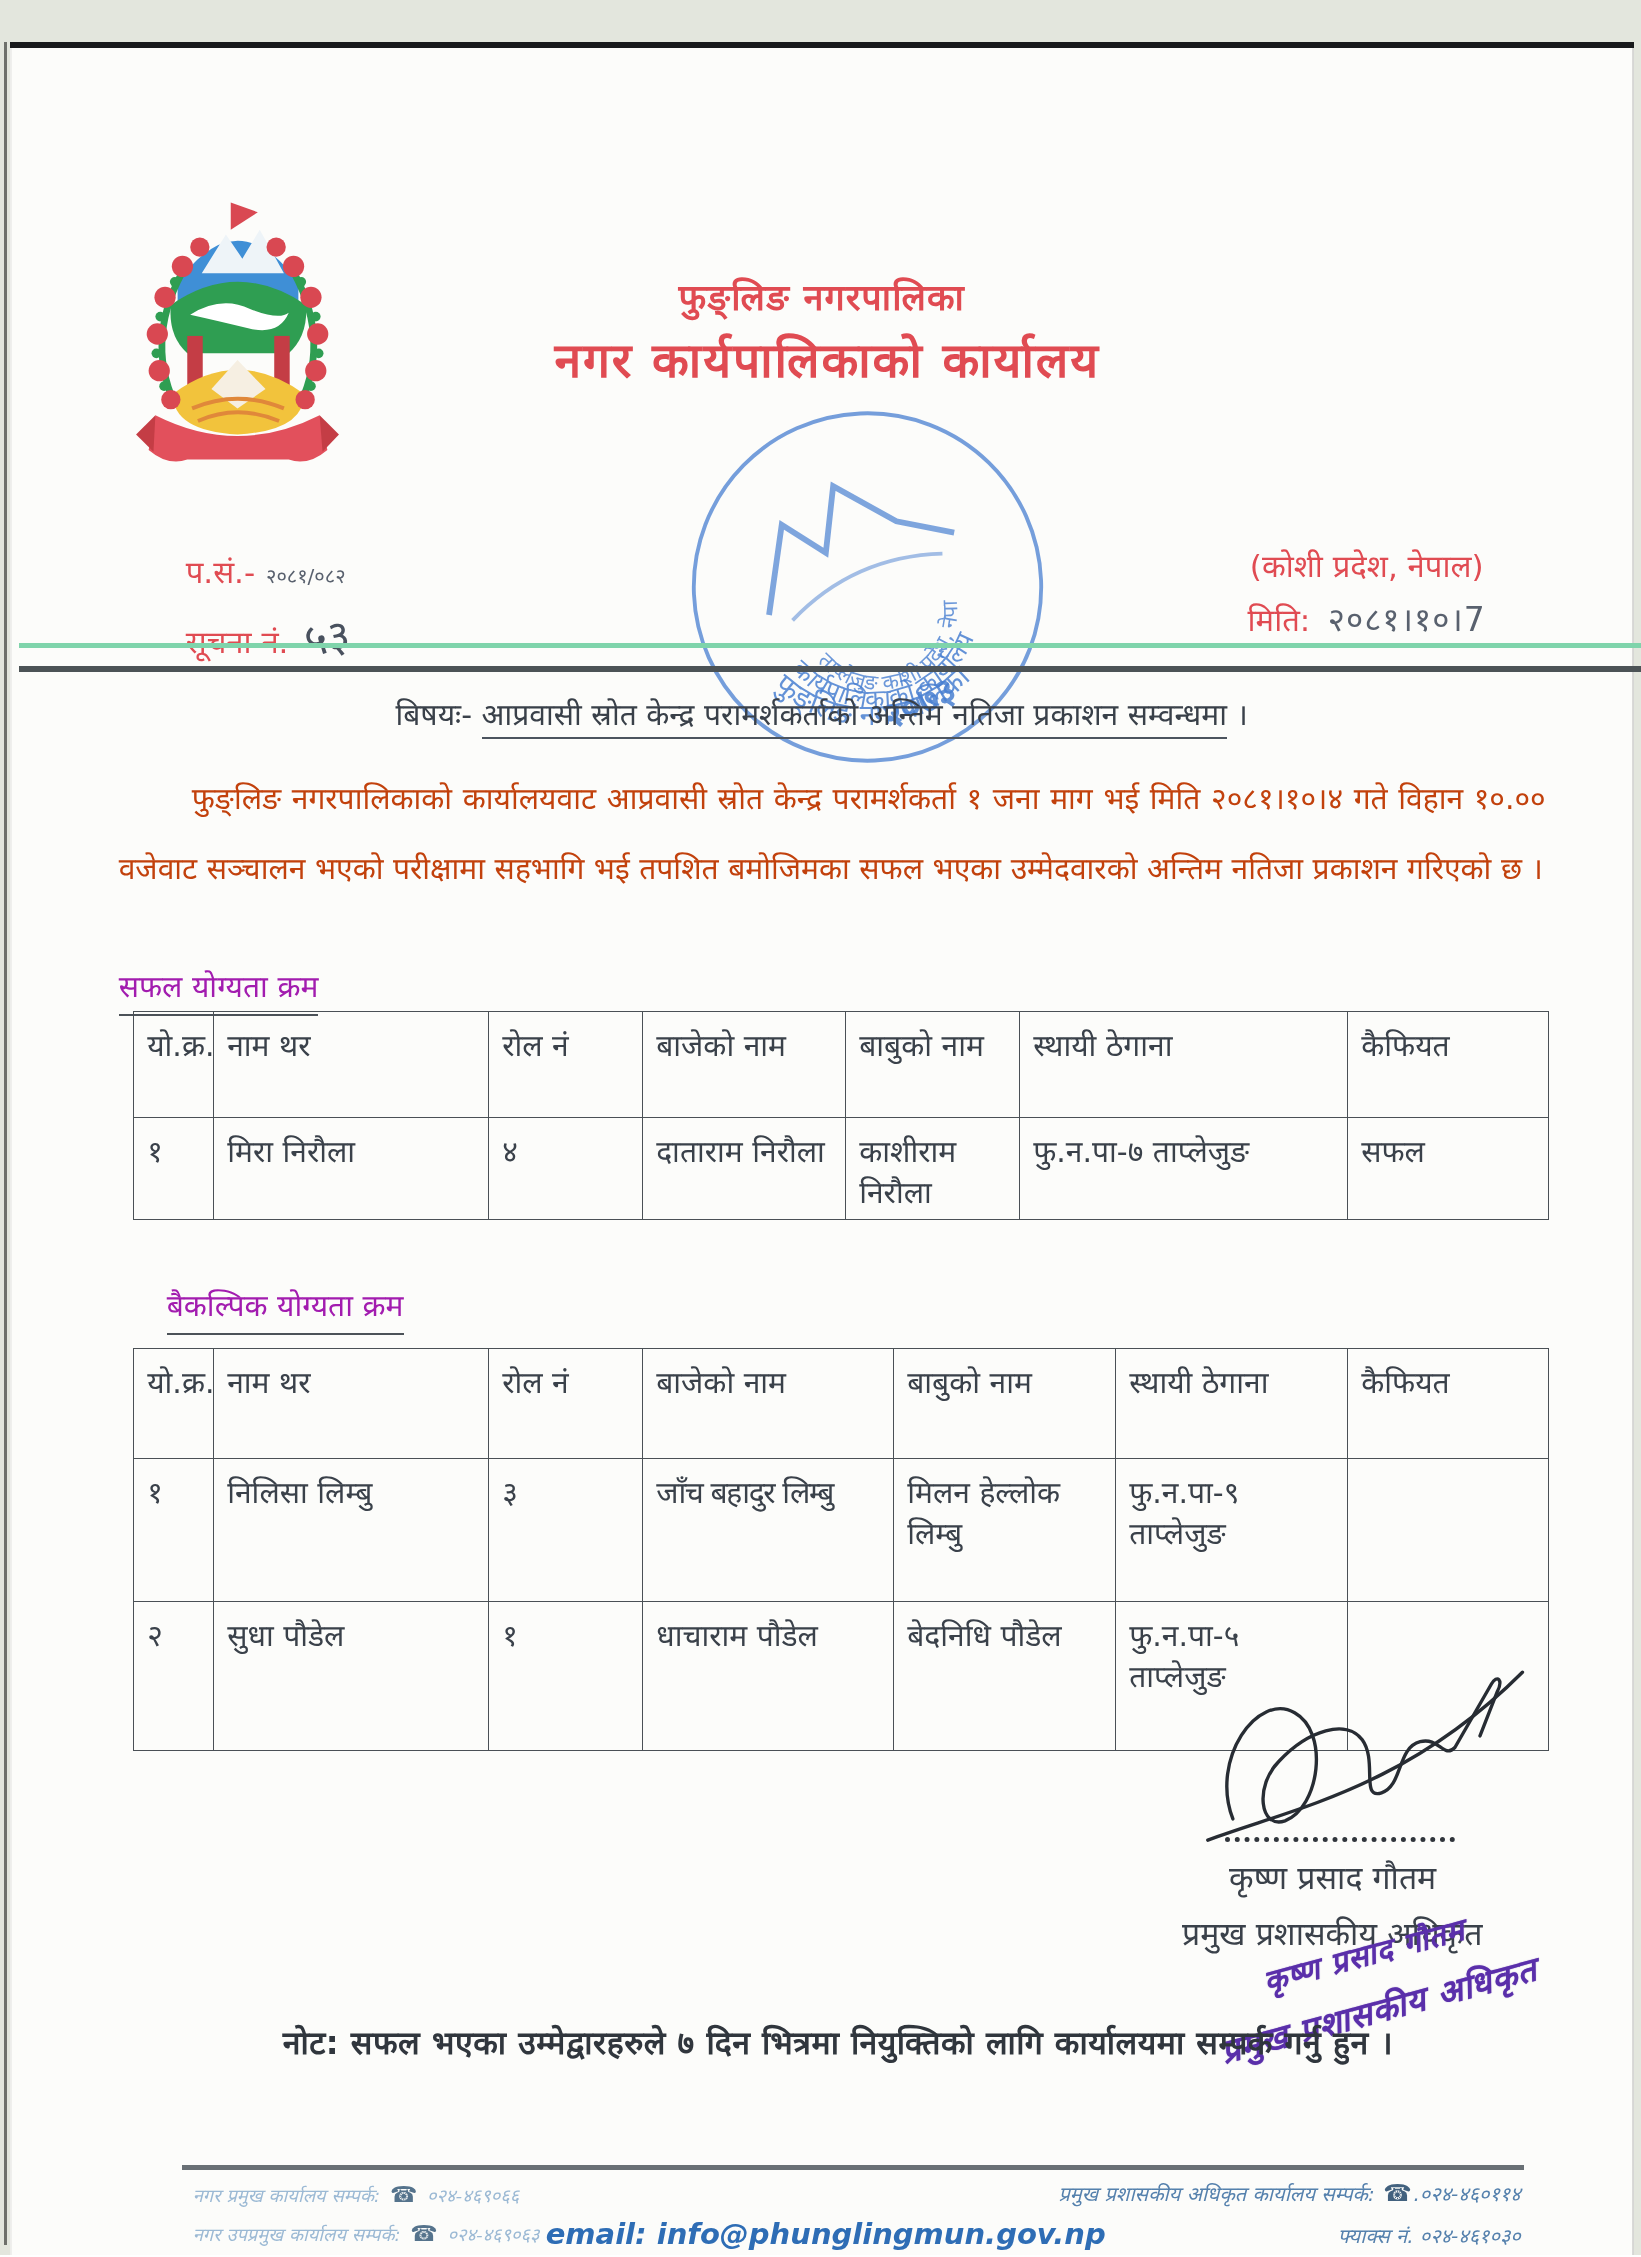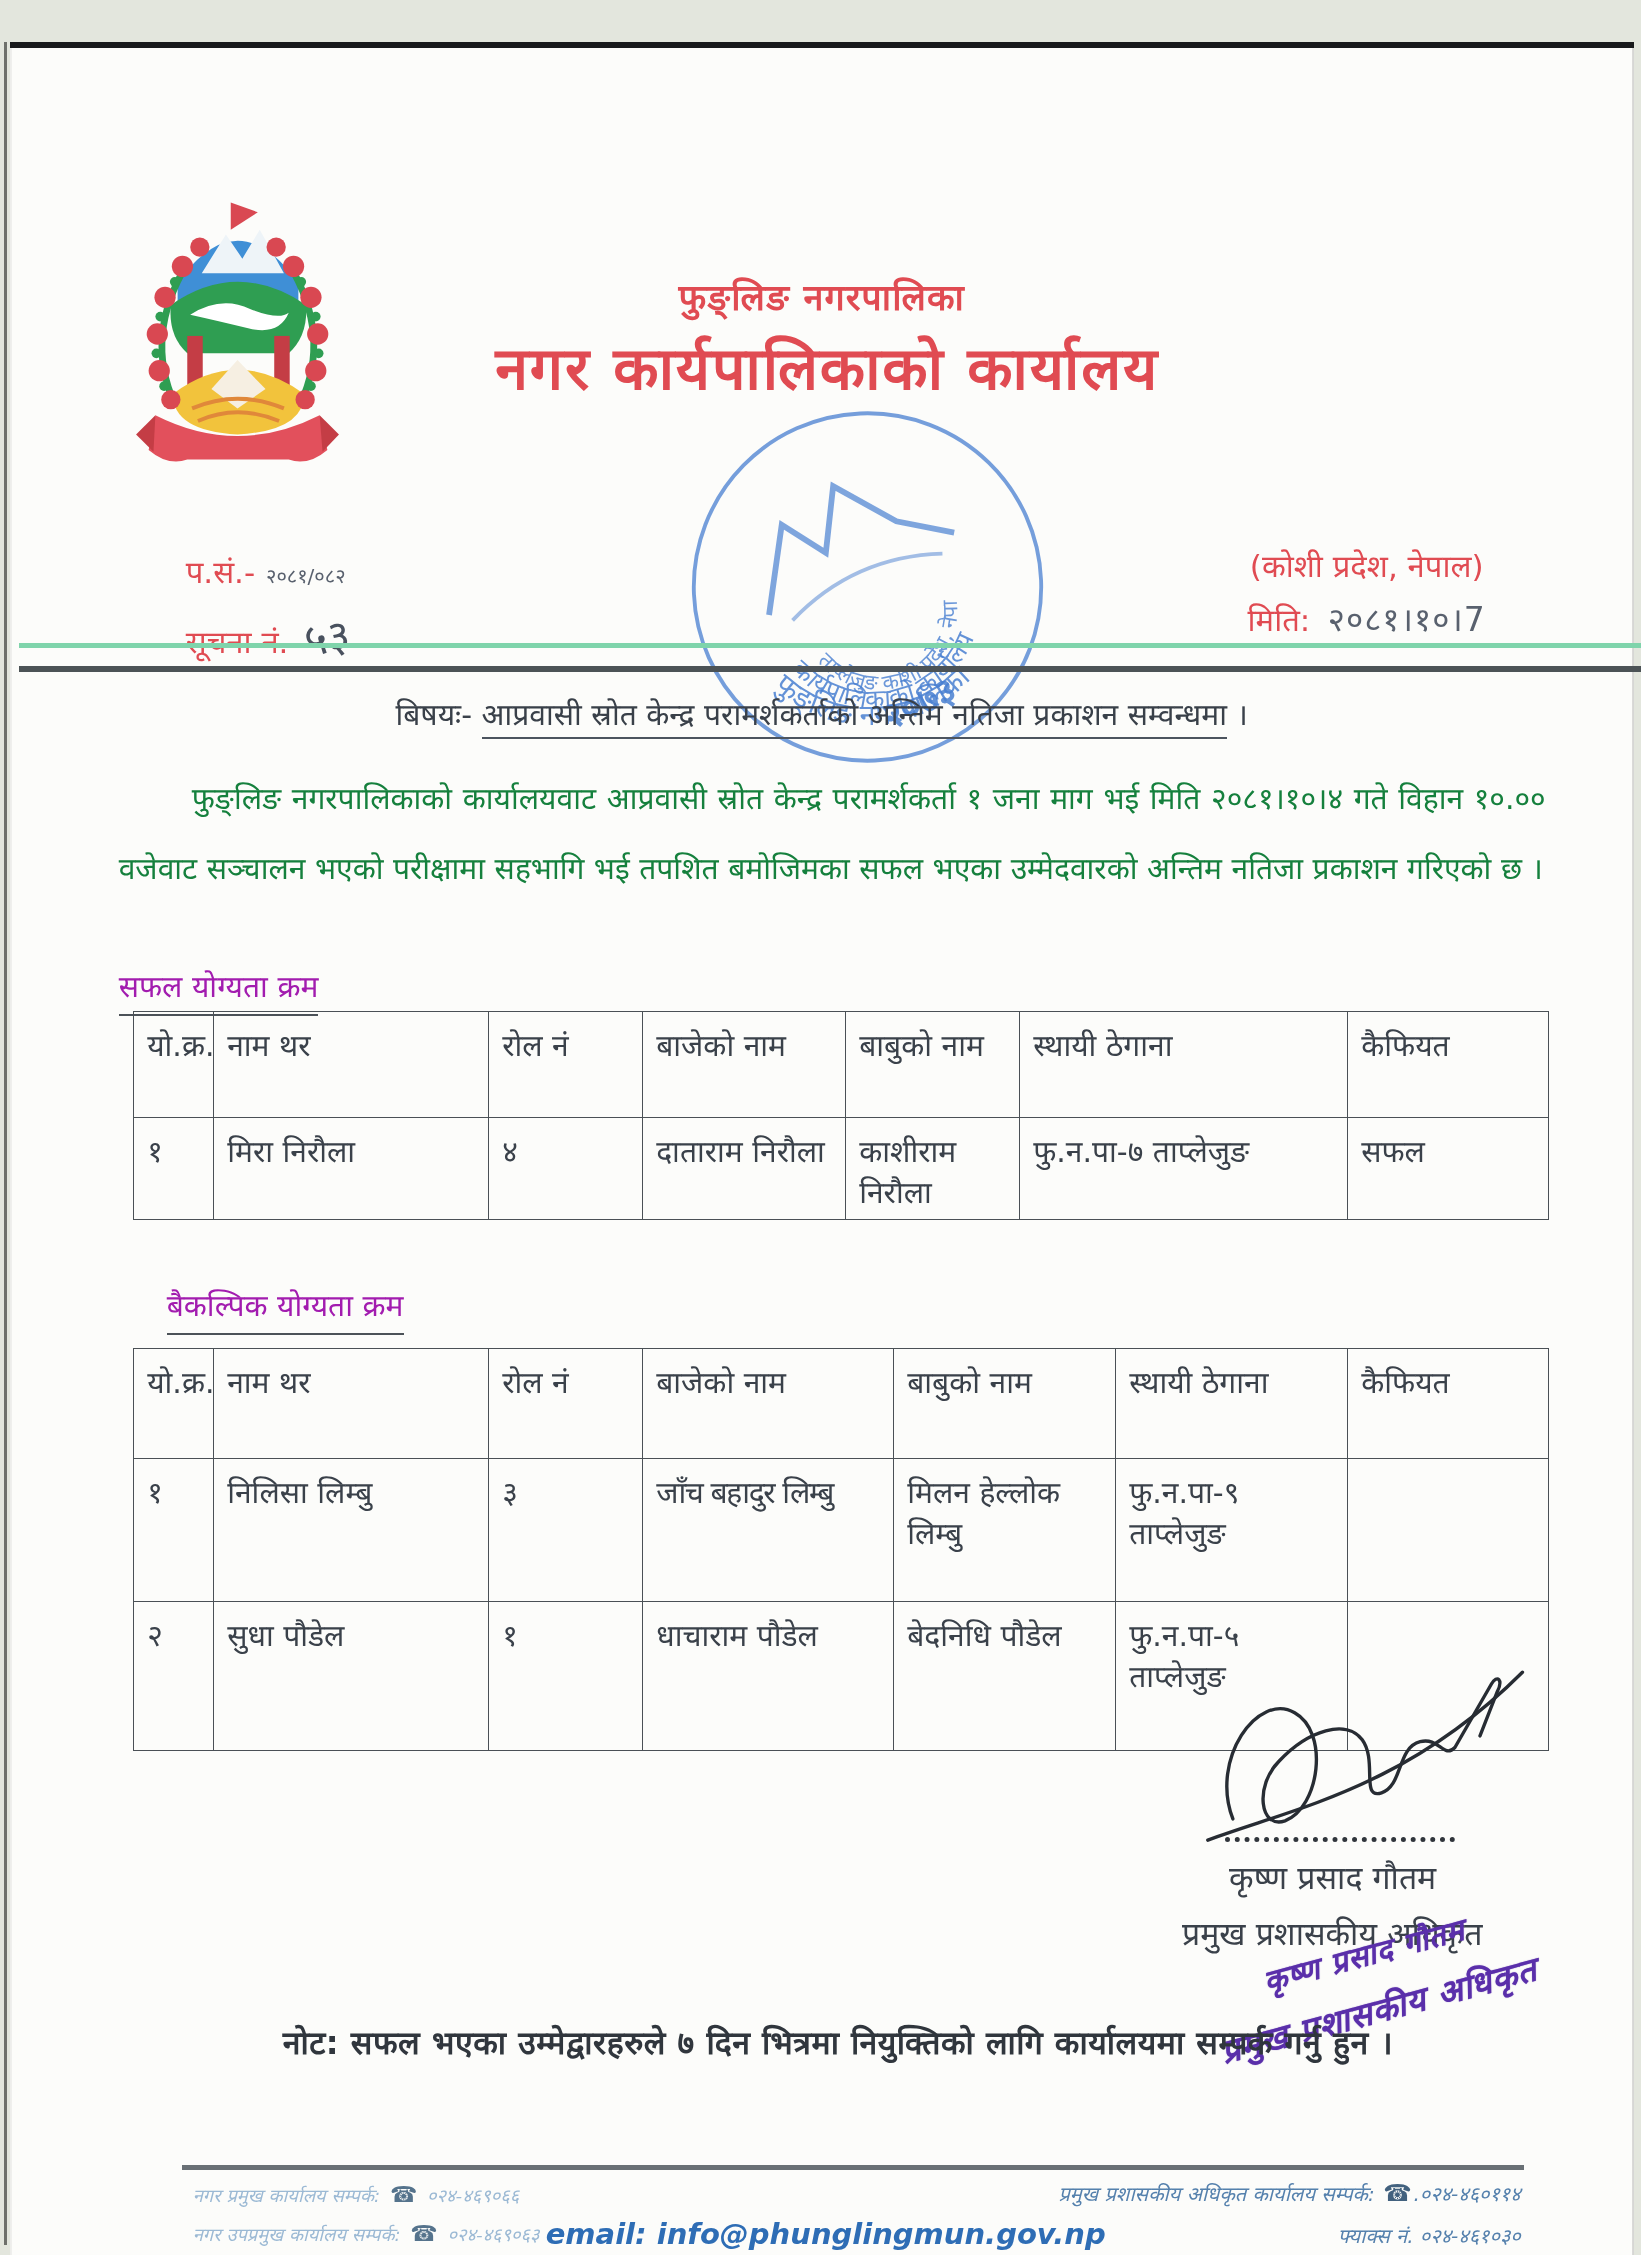--- a/index.html
+++ b/index.html
@@ -7,39 +7,39 @@
   .scan{position:relative;width:1641px;height:2255px;background:#e3e6dd;overflow:hidden;}
   .scan::after{content:"";position:absolute;left:3.9px;top:42px;bottom:9.7px;width:2.9px;background:rgba(32,34,32,.6);}
   .page{position:absolute;left:9.7px;top:42px;width:1624px;height:2209px;background:#fcfcfa;
         border-top:6.8px solid #191a1c;box-shadow:inset -1.9px 0 0 rgba(0,0,0,.15),inset 1.9px 0 0 rgba(0,0,0,.06);}
   .abs{position:absolute;}
   .center{left:0;right:0;text-align:center;}
   .red{color:#e04b52;}
   .hand{color:#59616e;}
 
   .t-muni{top:224px;font-size:36px;font-weight:bold;letter-spacing:1px;}
-  .t-office{top:278px;font-size:59px;font-weight:bold;letter-spacing:1.9px;padding-left:11px;}
+  .t-office{top:278px;font-size:48px;font-weight:bold;letter-spacing:1.9px;padding-left:11px;}
   .t-loc{top:390px;font-size:36px;font-weight:bold;letter-spacing:1px;}
 
   .meta-left{left:176px;top:502px;font-size:31px;}
   .meta-left .row2{margin-top:13.5px;}
   .meta-left .val{font-size:20px;margin-left:1px;}
   .meta-left .notice-val{display:inline-block;font-size:44px;color:#49515e;transform:rotate(-7deg);margin-left:5.8px;}
   .meta-right{left:1154px;top:496px;width:406px;text-align:center;font-size:31px;}
   .meta-right .row2{margin-top:9.7px;}
   .meta-right .val{font-size:33px;margin-left:7.7px;letter-spacing:1px;}
 
   .rule-green{left:9.7px;top:595px;width:1624px;height:4.8px;background:#7fd4ab;}
   .rule-dark{left:9.7px;top:618px;width:1624px;height:5.8px;background:#4c5356;}
 
   .subject{top:645px;font-size:30px;color:#394049;}
   .subject .u{border-bottom:2.9px solid #4c545e;padding-bottom:4.8px;}
 
   .para{left:109px;top:716px;width:1427px;font-size:30px;line-height:70px;text-align:justify;
-        text-indent:73px;color:#15803d;}
+        text-indent:73px;color:#c2410c;}
 
   .heading{font-size:30px;color:#a21caf;border-bottom:2.9px solid #4c5258;padding-bottom:7.7px;}
   .h-success{left:109px;top:917px;}
   .h-alt{left:157px;top:1236px;}
 
   table.doc{position:absolute;border-collapse:collapse;table-layout:fixed;}
   table.doc th,table.doc td{border:1.9px solid #4a5055;font-size:30px;color:#3a414a;
         font-weight:normal;text-align:left;vertical-align:top;padding:11.6px 13.5px 0 13.5px;overflow:hidden;}
   .tbl1{left:123px;top:963px;width:1415px;}
   .tbl1 tr.hdr{height:106px;} .tbl1 tr.r1{height:102px;}

